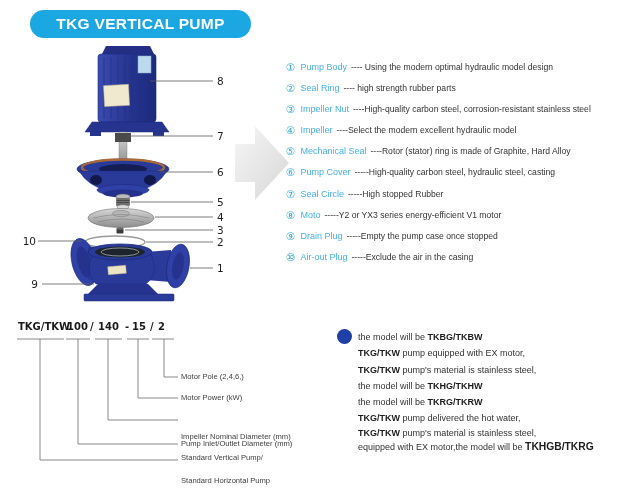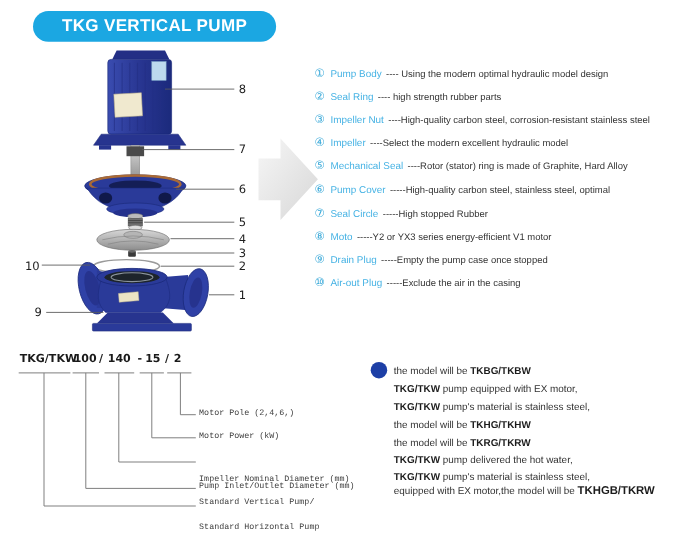--- a/index.html
+++ b/index.html
@@ -19,21 +19,21 @@
   .pname{color:#45b2e4;}
   .pdesc{margin-left:4px;font-size:8.6px;color:#333;}
 
   
   .diagram{position:absolute;left:8px;top:40px;}
 
   
   .mc{position:absolute;top:321px;font-weight:bold;font-size:10px;color:#1a1a1a;
       font-family:"DejaVu Sans",sans-serif;}
   .tree-svg{position:absolute;left:0;top:336px;}
-  .mlabel{position:absolute;font-size:7.6px;color:#3d3d3d;white-space:nowrap;font-family:Liberation Mono, monospace;}
+  .mlabel{position:absolute;font-size:7.6px;color:#3d3d3d;white-space:nowrap;}
 
   
   .bullet{position:absolute;left:337px;top:329px;width:15px;height:15px;border-radius:50%;
           background:#1d3fa6;}
   .notes{position:absolute;left:358px;top:329px;font-size:9px;color:#333;}
   .note div{line-height:16.3px;white-space:nowrap;}
   .note b{color:#1c1c1c;}
   .note:last-child div{line-height:13px;}
   .note:last-child .code{font-size:10.3px;}
 </style>
@@ -187,21 +187,21 @@
         <span class="pdesc">----Select the modern excellent hydraulic model</span>
       </div>
     <div class="part-row">
         <span class="pnum">⑤</span>
         <span class="pname">Mechanical Seal</span>
         <span class="pdesc">----Rotor (stator) ring is made of Graphite, Hard Alloy</span>
       </div>
     <div class="part-row">
         <span class="pnum">⑥</span>
         <span class="pname">Pump Cover</span>
-        <span class="pdesc">-----High-quality carbon steel, stainless steel, optimal</span>
+        <span class="pdesc">-----High-quality carbon steel, hydraulic steel, casting</span>
       </div>
     <div class="part-row">
         <span class="pnum">⑦</span>
         <span class="pname">Seal Circle</span>
         <span class="pdesc">-----High stopped Rubber</span>
       </div>
     <div class="part-row">
         <span class="pnum">⑧</span>
         <span class="pname">Moto</span>
         <span class="pdesc">-----Y2 or YX3 series energy-efficient V1 motor</span>
@@ -258,17 +258,17 @@
     <div class="note">
       <div><b>TKG/TKW</b><span> pump's material is stainless steel,</span></div>
       <div><span>the model will be </span><b class="code">TKHG/TKHW</b></div>
     </div>
     <div class="note">
       <div><span>the model will be </span><b class="code">TKRG/TKRW</b></div>
       <div><b>TKG/TKW</b><span> pump delivered the hot water,</span></div>
     </div>
     <div class="note">
       <div><b>TKG/TKW</b><span> pump's material is stainless steel,</span></div>
-      <div><span>equipped with EX motor,the model will be </span><b class="code">TKHGB/TKRW</b></div>
+      <div><span>equipped with EX motor,the model will be </span><b class="code">TKHGB/TKRG</b></div>
     </div>
   </div>
 
 </div>
 
 </body></html>

